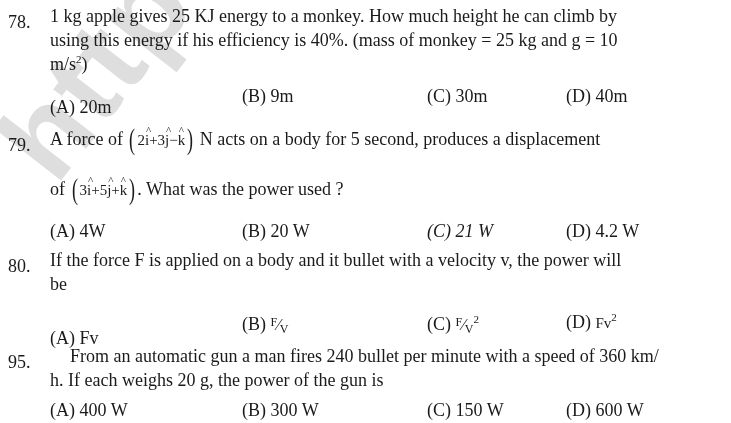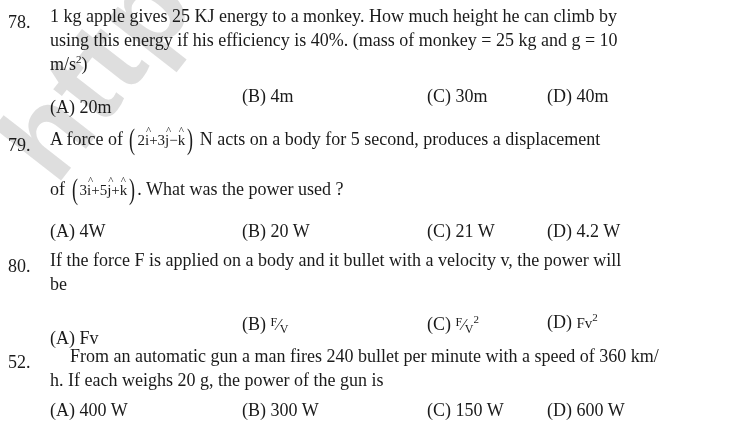--- a/index.html
+++ b/index.html
@@ -49,21 +49,21 @@
       line-height: 24px;
     }
     .opt {
       position: absolute;
       white-space: nowrap;
       line-height: 24px;
     }
     .optA { left: 50px; }
     .optB { left: 242px; }
     .optC { left: 427px; }
-    .optD { left: 547px; }
+    .optD { left: 566px; }
     .paren {
       font-size: 30px;
       font-weight: 300;
       vertical-align: -4px;
       transform: scaleX(0.6);
       display: inline-block;
     }
     .vec {
       font-size: 15px;
     }
@@ -92,53 +92,53 @@
 <body>
 
 <div class="watermark">https://www.</div>
 
 <div class="q" style="top:4px;">
   <span class="qnum">78.</span>
   <div class="line" style="top:0;">1 kg apple gives 25 KJ energy to a monkey. How much height he can climb by</div>
   <div class="line" style="top:24px;">using this energy if his efficiency is 40%. (mass of monkey = 25 kg and g = 10</div>
   <div class="line" style="top:48px;"><span>m/s</span><sup>2</sup><span>)</span></div>
   <div class="opt optA" style="top:80px;margin-top:11px;"><span>(A)</span> <span>20m</span></div>
-  <div class="opt optB" style="top:80px;"><span>(B)</span> <span>4m</span></div>
+  <div class="opt optB" style="top:80px;"><span>(B)</span> <span>9m</span></div>
   <div class="opt optC" style="top:80px;"><span>(C)</span> <span>30m</span></div>
   <div class="opt optD" style="top:80px;"><span>(D)</span> <span>40m</span></div>
 </div>
 
 <div class="q" style="top:127px;">
   <span class="qnum">79.</span>
   <div class="line" style="top:0;">
     <span>A force of</span>
     <span><span class="paren">(</span><span class="vec"><span>2</span><span class="hat">i</span><span>+</span><span>3</span><span class="hat">j</span><span>−</span><span></span><span class="hat">k</span></span><span class="paren">)</span></span>
     <span>N acts on a body for 5 second, produces a displacement</span>
   </div>
   <div class="line" style="top:50px;">
     <span>of</span>
     <span><span class="paren">(</span><span class="vec"><span>3</span><span class="hat">i</span><span>+</span><span>5</span><span class="hat">j</span><span>+</span><span></span><span class="hat">k</span></span><span class="paren">)</span></span><span>. What was the power used ?</span>
   </div>
   <div class="opt optA" style="top:92px;"><span>(A)</span> <span>4W</span></div>
   <div class="opt optB" style="top:92px;"><span>(B)</span> <span>20 W</span></div>
-  <div class="opt optC" style="top:92px;"><span>(C)</span> <span>21 W</span></div>
+  <div class="opt optC" style="top:92px;font-style:italic;"><span>(C)</span> <span>21 W</span></div>
   <div class="opt optD" style="top:92px;"><span>(D)</span> <span>4.2 W</span></div>
 </div>
 
 <div class="q" style="top:248px;">
   <span class="qnum">80.</span>
   <div class="line" style="top:0;">If the force F is applied on a body and it bullet with a velocity v, the power will</div>
   <div class="line" style="top:24px;">be</div>
   <div class="opt optA" style="top:62px;margin-top:16px;"><span>(A)</span> <span>Fv</span></div>
   <div class="opt optB" style="top:62px;"><span>(B)</span> <span class="frac"><span class="n">F</span><span class="s">⁄</span><span class="d">V</span></span></div>
   <div class="opt optC" style="top:62px;"><span>(C)</span> <span class="frac"><span class="n">F</span><span class="s">⁄</span><span class="d">V</span></span><sup>2</sup></div>
   <div class="opt optD" style="top:62px;"><span>(D)</span> <span style="font-size:15px;">Fv</span><sup>2</sup></div>
 </div>
 
 <div class="q" style="top:344px;">
-  <span class="qnum">52.</span>
+  <span class="qnum">95.</span>
   <div class="line" style="top:0;margin-left:20px;">From an automatic gun a man fires 240 bullet per minute with a speed of 360 km/</div>
   <div class="line" style="top:24px;">h. If each weighs 20 g, the power of the gun is</div>
   <div class="opt optA" style="top:54px;"><span>(A)</span> <span>400 W</span></div>
   <div class="opt optB" style="top:54px;"><span>(B)</span> <span>300 W</span></div>
   <div class="opt optC" style="top:54px;"><span>(C)</span> <span>150 W</span></div>
   <div class="opt optD" style="top:54px;"><span>(D)</span> <span>600 W</span></div>
 </div>
 
 </body></html>

